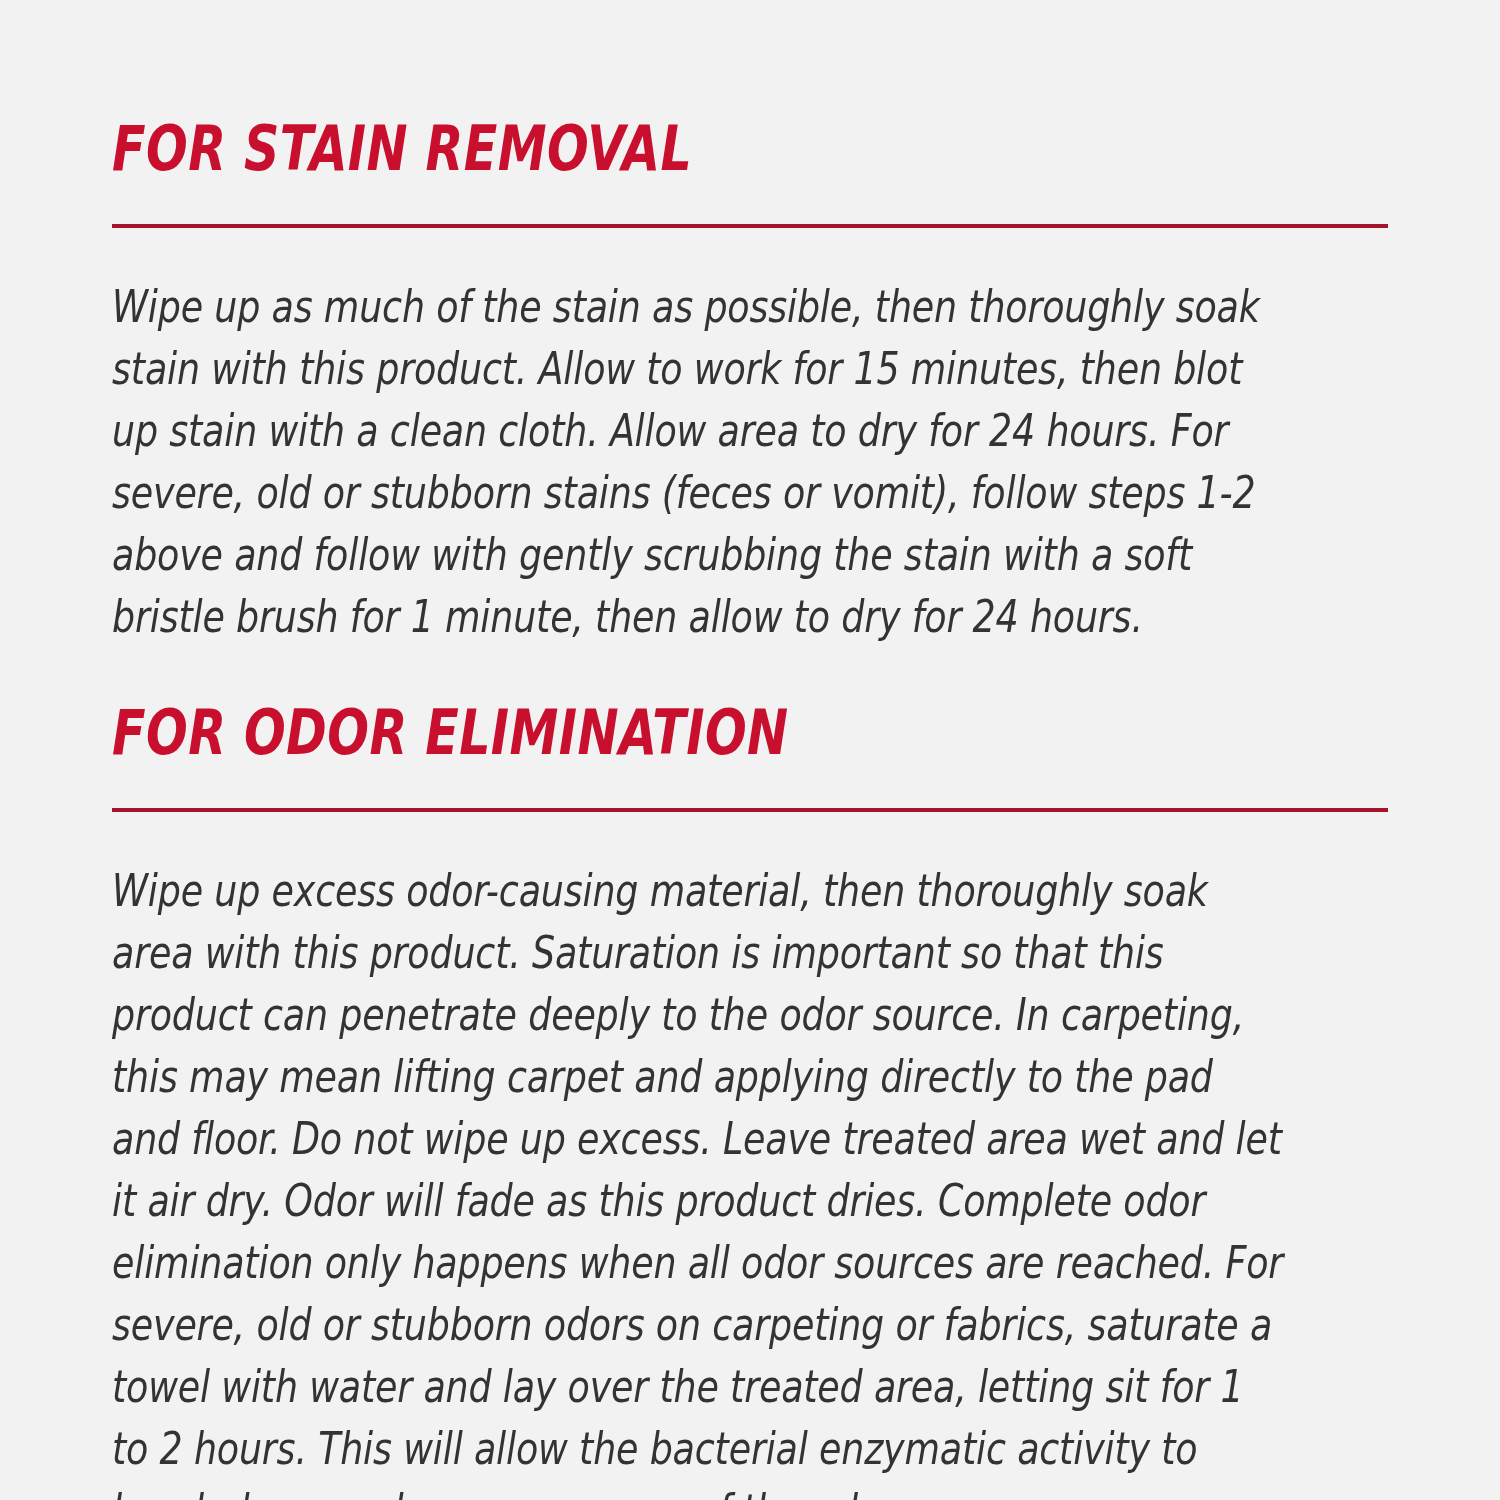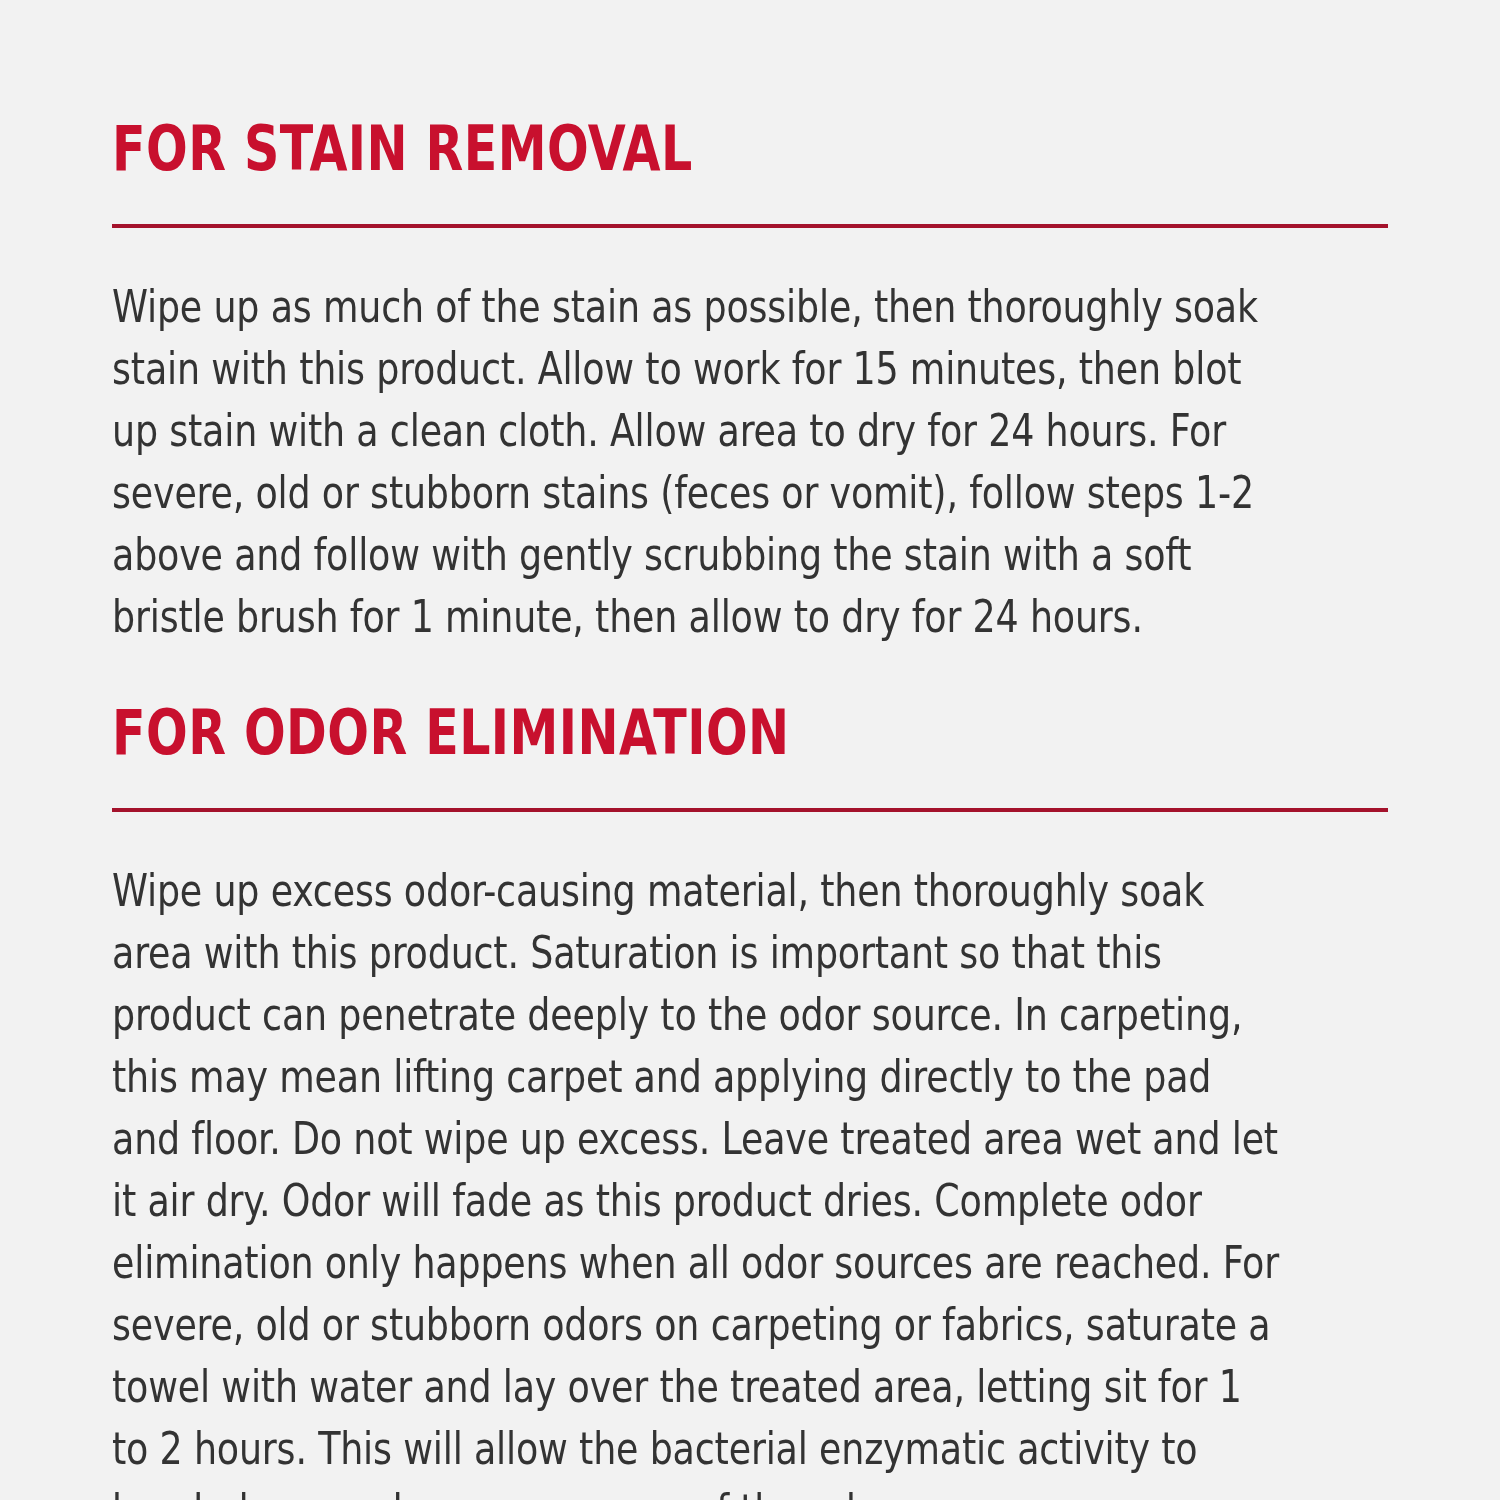--- a/index.html
+++ b/index.html
@@ -14,20 +14,21 @@
     overflow: hidden;
   }
 
   #label-panel {
     position: relative;
     width: 1500px;
     height: 1500px;
     background: #f2f2f2;
     box-sizing: border-box;
     padding: 0 112px;
+    font-style: italic;
   }
 
   .section {
     width: 1276px;
   }
 
   .section-heading {
     color: #c8102e;
     font-family: "DejaVu Sans Condensed", "Liberation Sans Narrow", "Liberation Sans", sans-serif;
     font-weight: 700;

